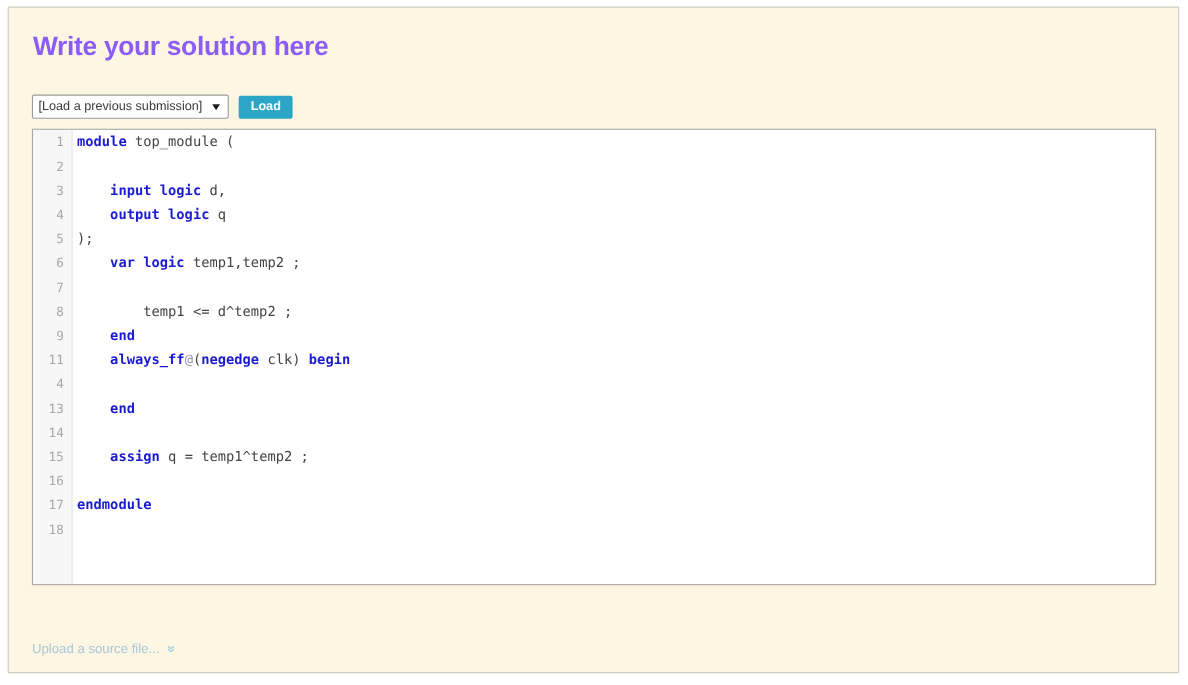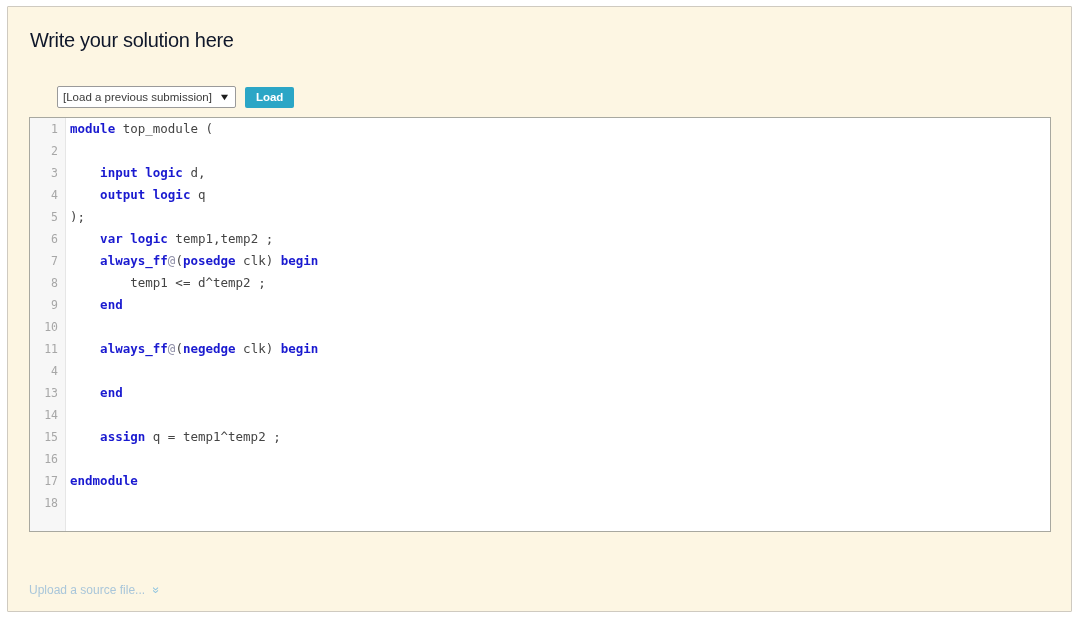--- a/index.html
+++ b/index.html
@@ -25,23 +25,23 @@
     background: #fdf6e3;
     border: 1px solid #cfcac0;
     border-radius: 1px;
   }
 
   
   #page-title {
     position: absolute;
     left: 22px;
     top: 22px;
-    font-size: 20px;
-    font-weight: normal;
-    color: #0f172a;
+    font-size: 24px;
+    font-weight: bold;
+    color: #8b5cf6;
     letter-spacing: -0.3px;
     white-space: nowrap;
   }
 
   
   #load-row {
     position: absolute;
     left: 21px;
     top: 78px;
     height: 24px;
@@ -55,21 +55,20 @@
     background: #ffffff;
     border: 1px solid #9a9a9a;
     border-radius: 2px;
     display: flex;
     align-items: center;
     padding: 0 6px 0 5px;
     font-size: 11.5px;
     color: #3a3a3a;
     white-space: nowrap;
     cursor: default;
-    margin-left: 28px;
   }
   #submission-select .caret {
     margin-left: 8px;
     font-size: 9px;
     color: #1d1d1d;
     line-height: 1;
     transform: scaleX(1.35);
   }
   #load-button {
     box-sizing: border-box;
@@ -202,24 +201,23 @@
   <div id="editor">
     <div id="editor-inner">
       <div id="gutter-bg"></div>
       <div id="code-lines">
           <div class="code-line"><span class="ln">1</span><span class="src"><span class="kw">module</span><span> top_module (</span></span></div>
           <div class="code-line"><span class="ln">2</span></div>
           <div class="code-line"><span class="ln">3</span><span class="src"><span>    </span><span class="kw">input logic</span><span> d,</span></span></div>
           <div class="code-line"><span class="ln">4</span><span class="src"><span>    </span><span class="kw">output logic</span><span> q</span></span></div>
           <div class="code-line"><span class="ln">5</span><span class="src"><span>);</span></span></div>
           <div class="code-line"><span class="ln">6</span><span class="src"><span>    </span><span class="kw">var logic</span><span> temp1,temp2 ;</span></span></div>
-          <div class="code-line"><span class="ln">7</span><span class="src"><span>    </span><span class="kw">always_ff</span><span class="at">@</span><span>(</span><span class="kw">posedge</span><span> clk) </span><span class="kw">begin</span></span></div>
+          <div class="code-line"><span class="ln">7</span></div>
           <div class="code-line"><span class="ln">8</span><span class="src"><span>        temp1 &lt;= d^temp2 ;</span></span></div>
           <div class="code-line"><span class="ln">9</span><span class="src"><span>    </span><span class="kw">end</span></span></div>
-          <div class="code-line"><span class="ln">10</span><span class="src"></span></div>
           <div class="code-line"><span class="ln">11</span><span class="src"><span>    </span><span class="kw">always_ff</span><span class="at">@</span><span>(</span><span class="kw">negedge</span><span> clk) </span><span class="kw">begin</span></span></div>
           <div class="code-line"><span class="ln">4</span></div>
           <div class="code-line"><span class="ln">13</span><span class="src"><span>    </span><span class="kw">end</span></span></div>
           <div class="code-line"><span class="ln">14</span><span class="src"></span></div>
           <div class="code-line"><span class="ln">15</span><span class="src"><span>    </span><span class="kw">assign</span><span> q = temp1^temp2 ;</span></span></div>
           <div class="code-line"><span class="ln">16</span><span class="src"></span></div>
           <div class="code-line"><span class="ln">17</span><span class="src"><span class="kw">endmodule</span></span></div>
           <div class="code-line"><span class="ln">18</span><span class="src"></span></div>
         </div>
     </div>

